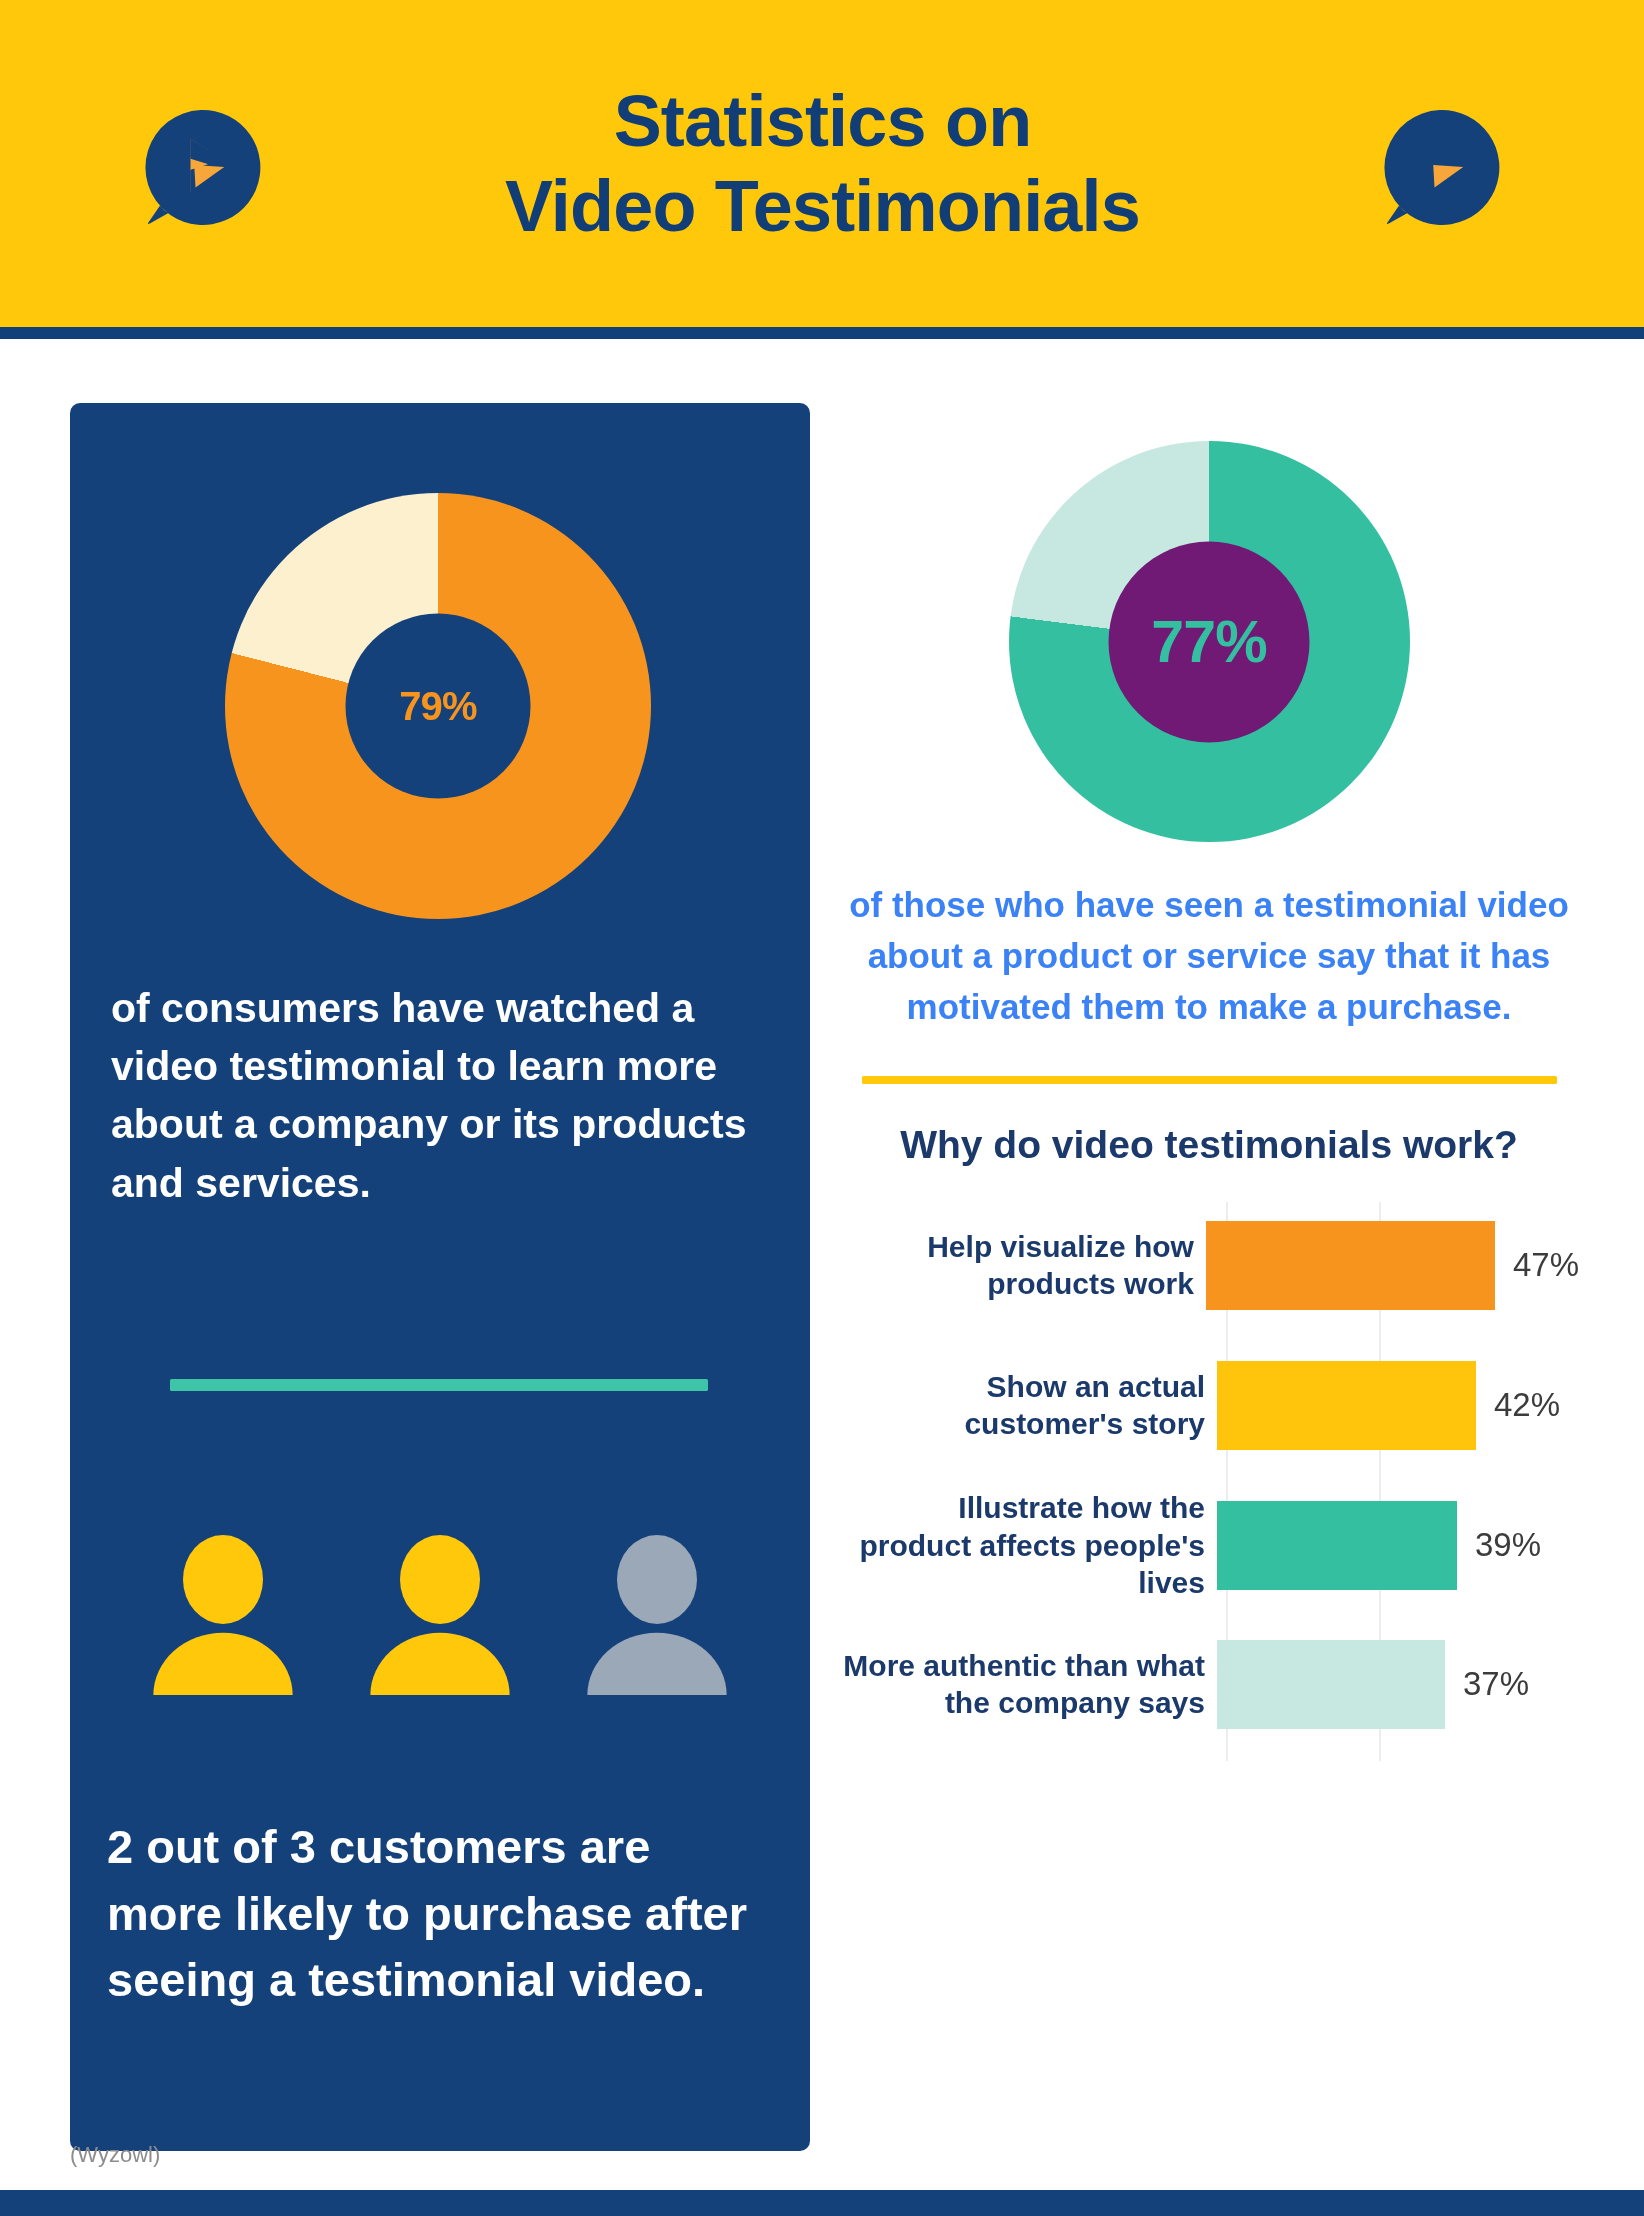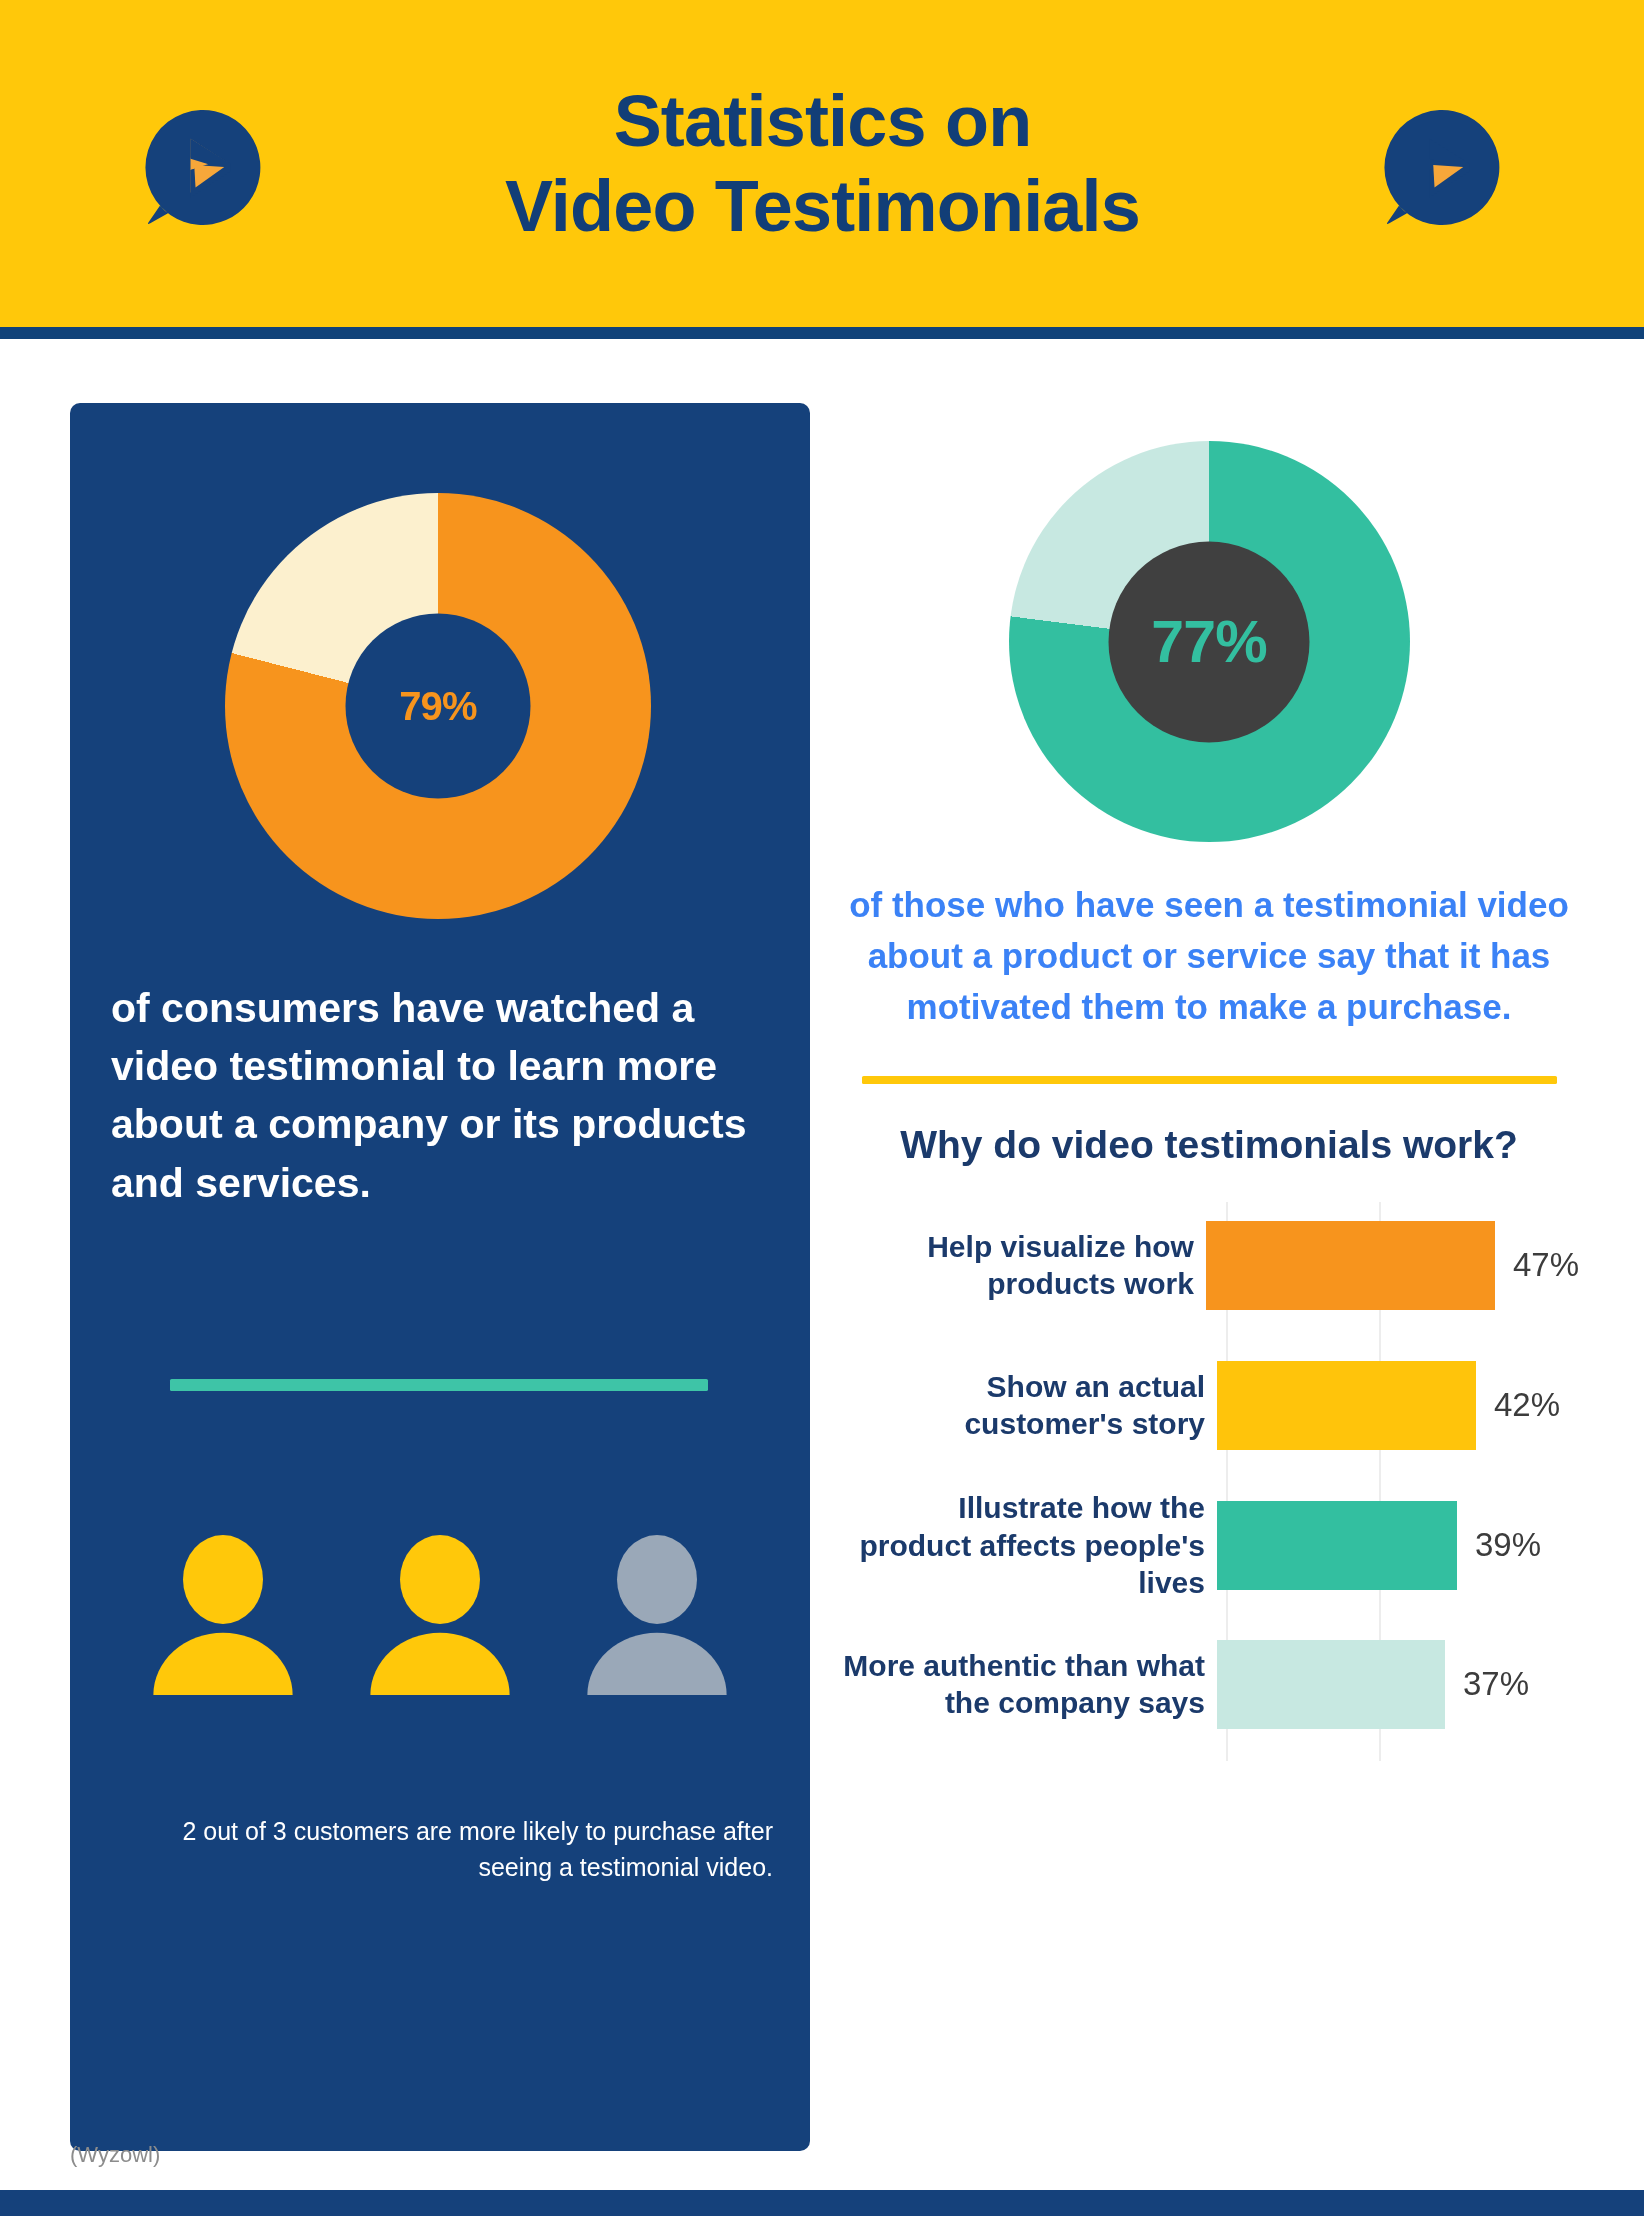--- a/index.html
+++ b/index.html
@@ -116,24 +116,24 @@
     display: flex;
     justify-content: center;
     gap: 67px;
   }
   .person { width: 150px; height: 160px; display: block; }
 
   #left-bottom-text {
     position: absolute;
     left: 37px; top: 1411px;
     width: 666px;
-    text-align: right;
+    text-align: left;
     color: #ffffff;
-    font-size: 25px;
-    font-weight: normal;
+    font-size: 47px;
+    font-weight: bold;
     line-height: 1.42;
   }
 
   
   #right-col {
     position: absolute;
     left: 839px; top: 403px;
     width: 740px;
   }
 
@@ -148,21 +148,21 @@
     border-radius: 50%;
     background:
       conic-gradient(#33BFA0 0deg 277.2deg, #C7E8E1 277.2deg 360deg);
   }
   #donut77-hole {
     position: absolute;
     left: 50%; top: 50%;
     transform: translate(-50%, -50%);
     width: 201px; height: 201px;
     border-radius: 50%;
-    background: #404040;
+    background: #701a75;
     display: flex;
     align-items: center;
     justify-content: center;
   }
   #donut77-label {
     color: #33BFA0;
     font-size: 59px;
     font-weight: bold;
     letter-spacing: -0.8px;
   }

